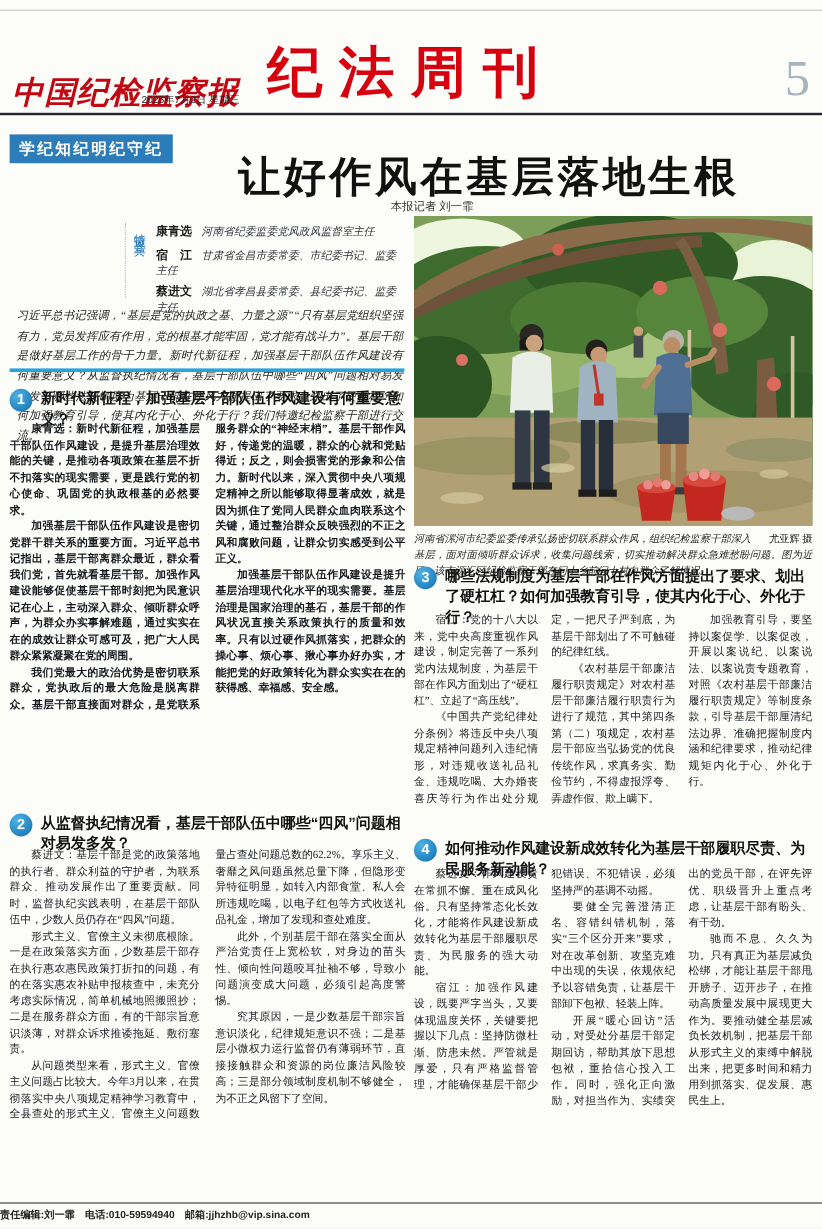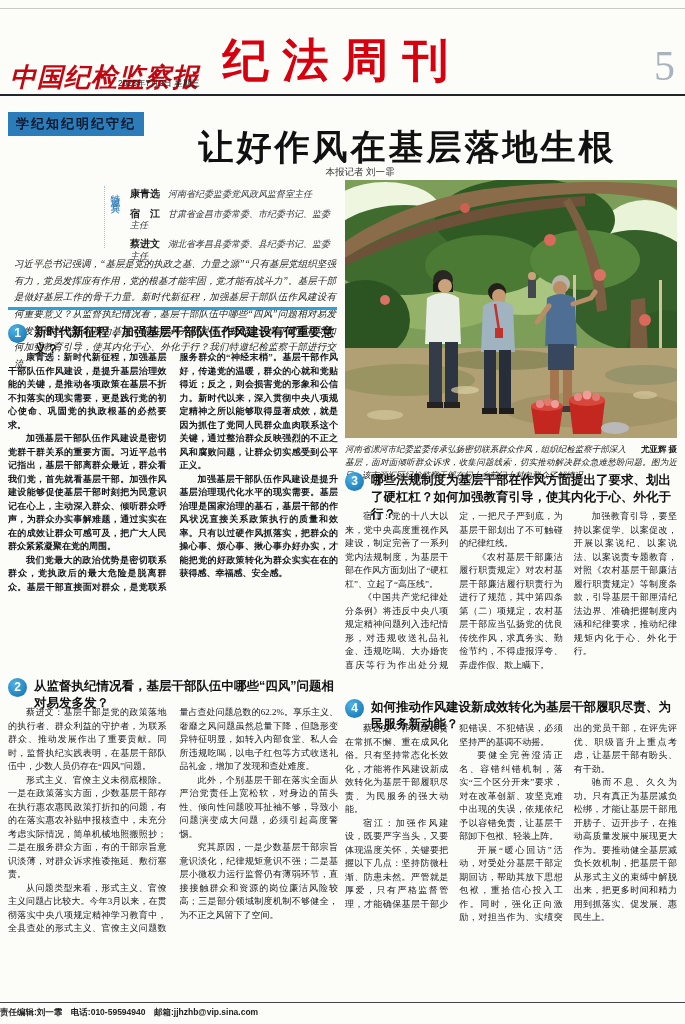--- a/index.html
+++ b/index.html
@@ -11,21 +11,21 @@
           font-family:"Liberation Sans","DejaVu Sans",sans-serif;
           font-weight:bold;font-size:46px;letter-spacing:14px;color:#d6000f;}
   .paper{position:absolute;left:10px;top:60px;font-weight:bold;font-style:italic;
          font-size:26px;color:#c00712;letter-spacing:1px;white-space:nowrap;}
   .dateline{position:absolute;left:118px;top:78px;font-size:8.5px;color:#222;
             font-family:"Liberation Sans","DejaVu Sans",sans-serif;}
   .pageno{position:absolute;right:10px;top:42px;font-size:42px;color:#a9b3bd;
           font-family:"Liberation Serif",serif;}
   .headrule{position:absolute;left:0;top:94px;width:685px;height:2px;background:#22242a;}
   
-  .badge{position:absolute;left:8px;top:112px;background:#2b7cb9;color:#0f172a;
+  .badge{position:absolute;left:8px;top:112px;background:#2b7cb9;color:#ffffff;
          font-family:"Liberation Sans","DejaVu Sans",sans-serif;font-weight:bold;
          font-size:13px;padding:3px 8px;letter-spacing:2px;}
   .headline{position:absolute;left:130px;top:124px;width:555px;text-align:center;
             font-weight:bold;font-size:35px;letter-spacing:3px;color:#111;}
   .byline{position:absolute;left:130px;top:166px;width:460px;text-align:center;
           font-size:9.5px;color:#333;}
   
   .guests{position:absolute;left:104px;top:186px;width:232px;display:flex;gap:8px;}
   .guest-label{writing-mode:vertical-rl;text-orientation:upright;color:#2b7cb9;
                font-size:10px;letter-spacing:3px;font-family:"Liberation Sans",sans-serif;
@@ -49,21 +49,21 @@
   .bodytext{position:absolute;text-align:justify;font-size:9px;line-height:1.5;
             overflow:hidden;color:#15181c;}
   .bodytext p{margin:0;text-indent:2em;}
   .cols2{column-count:2;column-gap:13px;}
   .cols3{column-count:3;column-gap:11px;}
   
   .photo{position:absolute;left:345px;top:180px;width:332px;height:258px;background:#6f9350;}
   .photo svg{display:block;}
   .caption{position:absolute;left:345px;top:443px;width:332px;font-size:8.5px;
            font-style:italic;line-height:1.5;text-align:justify;color:#222;}
-  .credit{float:right;font-weight:bold;font-style:normal;margin-left:15px;}
+  .credit{float:right;font-weight:normal;font-style:normal;margin-left:15px;}
   
   .footline{position:absolute;left:0;top:1002px;width:685px;height:1px;background:#44464c;}
   .footer{position:absolute;left:0;top:1007px;width:685px;font-size:8.5px;
           font-weight:bold;color:#222;font-family:"Liberation Sans",sans-serif;}
 </style>
 </head>
 <body>
 
 <div class="page">
 

